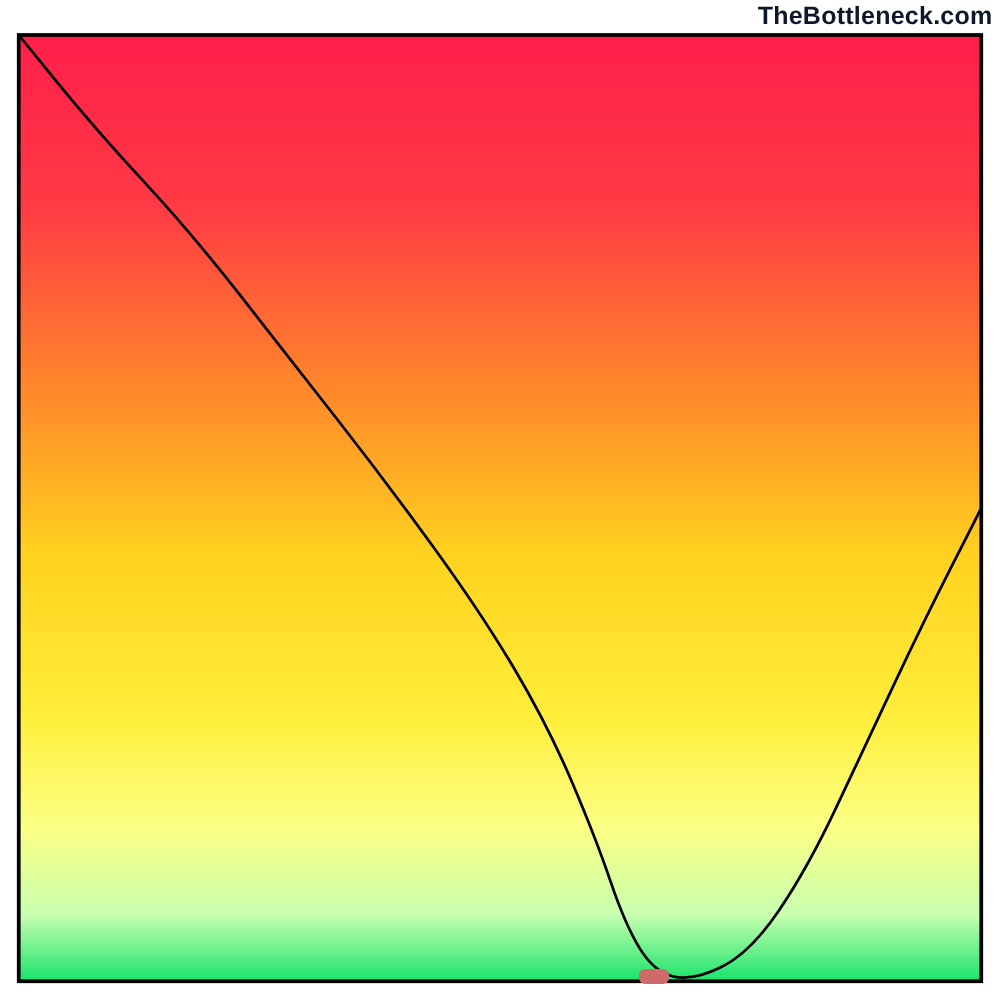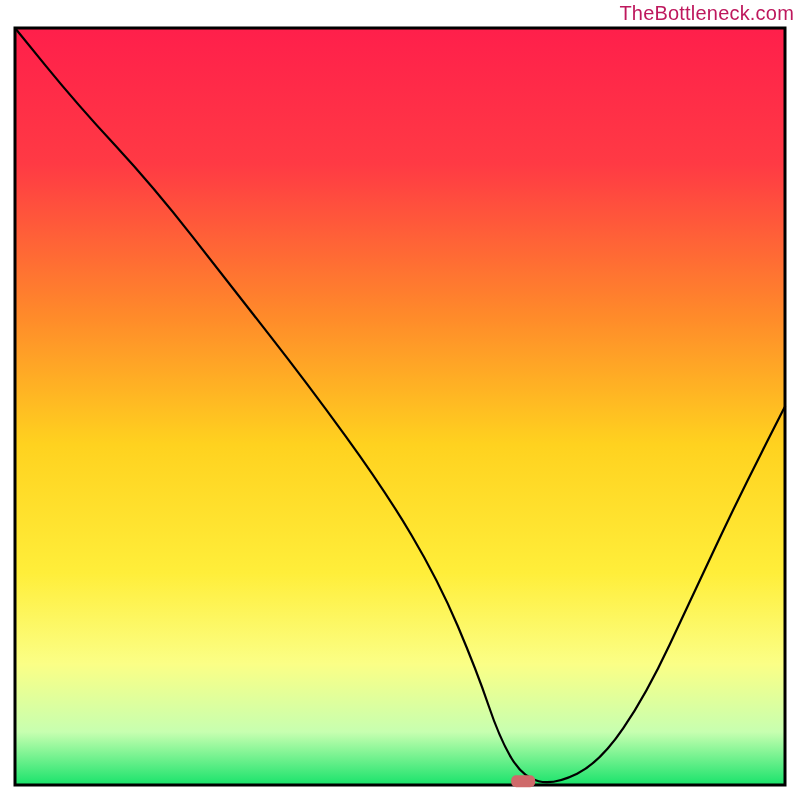--- a/index.html
+++ b/index.html
@@ -17,22 +17,22 @@
     height: 800px;
   }
   svg {
     display: block;
   }
   .watermark {
     position: absolute;
     top: 2px;
     right: 6px;
     font-size: 20px;
-    font-weight: 400;
-    color: #be185d;
+    font-weight: 700;
+    color: #0f172a;
     letter-spacing: 0.2px;
   }
 </style>
 </head>
 <body>
 
 <div class="chart-wrap">
   <div class="watermark">TheBottleneck.com</div>
 
   <svg id="chart-svg" width="800" height="800" viewBox="0 0 800 800">

